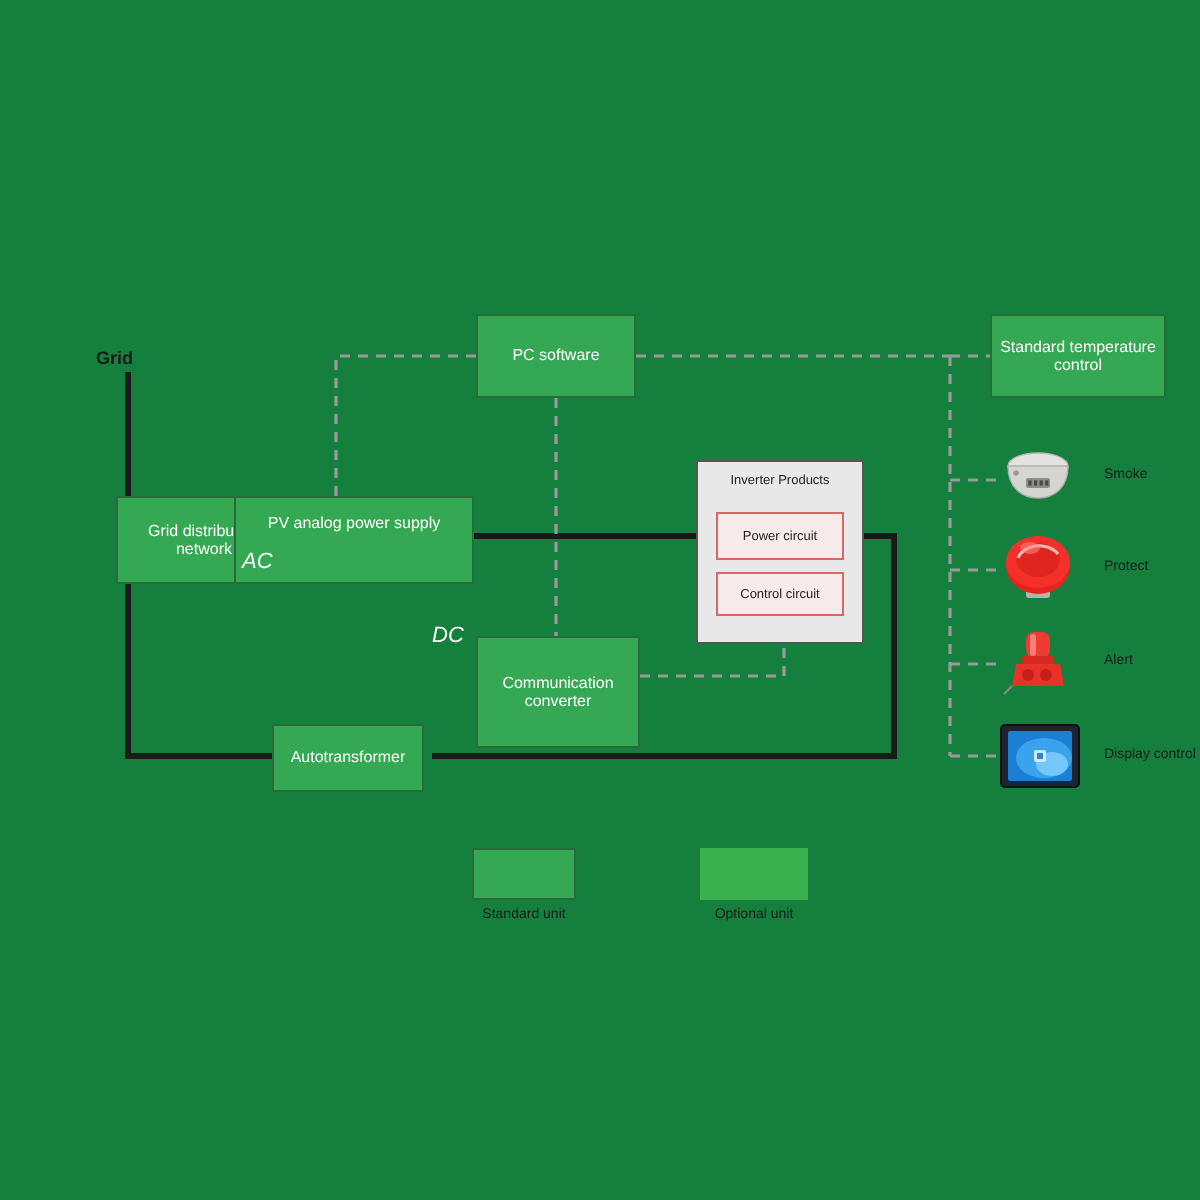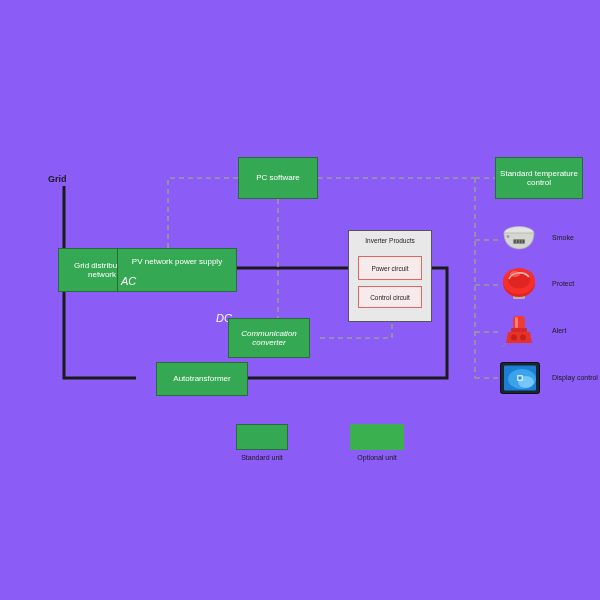--- a/index.html
+++ b/index.html
@@ -4,21 +4,21 @@
 <style>
   html, body {
     margin: 0;
     padding: 0;
     background: #ffffff;
   }
   #canvas {
     position: relative;
     width: 600px;
     height: 600px;
-    background: #8b5cf6;
+    background: #15803d;
     font-family: "Liberation Sans", sans-serif;
     overflow: hidden;
   }
   svg.wires {
     position: absolute;
     left: 0;
     top: 0;
     width: 600px;
     height: 600px;
     pointer-events: none;
@@ -130,34 +130,34 @@
     <path d="M475,378 L500,378" stroke="#9a9a9a" stroke-width="1.6" stroke-dasharray="5,4" fill="none"></path>
   </svg>
 
   <div class="label-plain" style="left:48px; top:174px; font-size:9px; font-weight:bold;">Grid</div>
 
   <div class="node green-std" style="left:20px; top:248px; width:88px; height:44px; font-size:8px; padding:2px 4px;margin-left:38px;">
     <span>Grid distribution network</span>
   </div>
 
   <div class="node green-std" style="left:117px; top:248px; width:120px; height:44px; font-size:8px; padding:2px 4px; align-items:flex-start; padding-top:8px;">
-    <span>PV network power supply</span>
+    <span>PV analog power supply</span>
   </div>
   <div class="ac-dc" style="left:121px; top:275px; font-size:11px;">AC</div>
   <div class="ac-dc" style="left:216px; top:275px; font-size:11px;margin-top:37px;">DC</div>
 
   <div class="node green-std" style="left:238px; top:157px; width:80px; height:42px; font-size:8px; padding:2px 4px;">
     <span>PC software</span>
   </div>
 
-  <div class="node green-std" style="left:228px; top:318px; width:82px; height:40px; font-size:8px; padding:2px 4px;font-style:italic;">
+  <div class="node green-std" style="left:238px; top:318px; width:82px; height:56px; font-size:8px; padding:2px 4px;">
     <span>Communication converter</span>
   </div>
 
-  <div class="node green-std" style="left:136px; top:362px; width:92px; height:34px; font-size:8px; padding:2px 4px;margin-left:20px;">
+  <div class="node green-std" style="left:136px; top:362px; width:76px; height:34px; font-size:8px; padding:2px 4px;">
     <span>Autotransformer</span>
   </div>
 
   <div class="node green-std" style="left:495px; top:157px; width:88px; height:42px; font-size:8px; padding:2px 4px;">
     <span>Standard temperature control</span>
   </div>
 
   <div class="inverter-box" style="left:348px; top:230px; width:84px; height:92px;">
     <div class="inverter-title" style="top:6px; font-size:6.5px;">Inverter Products</div>
   </div>

